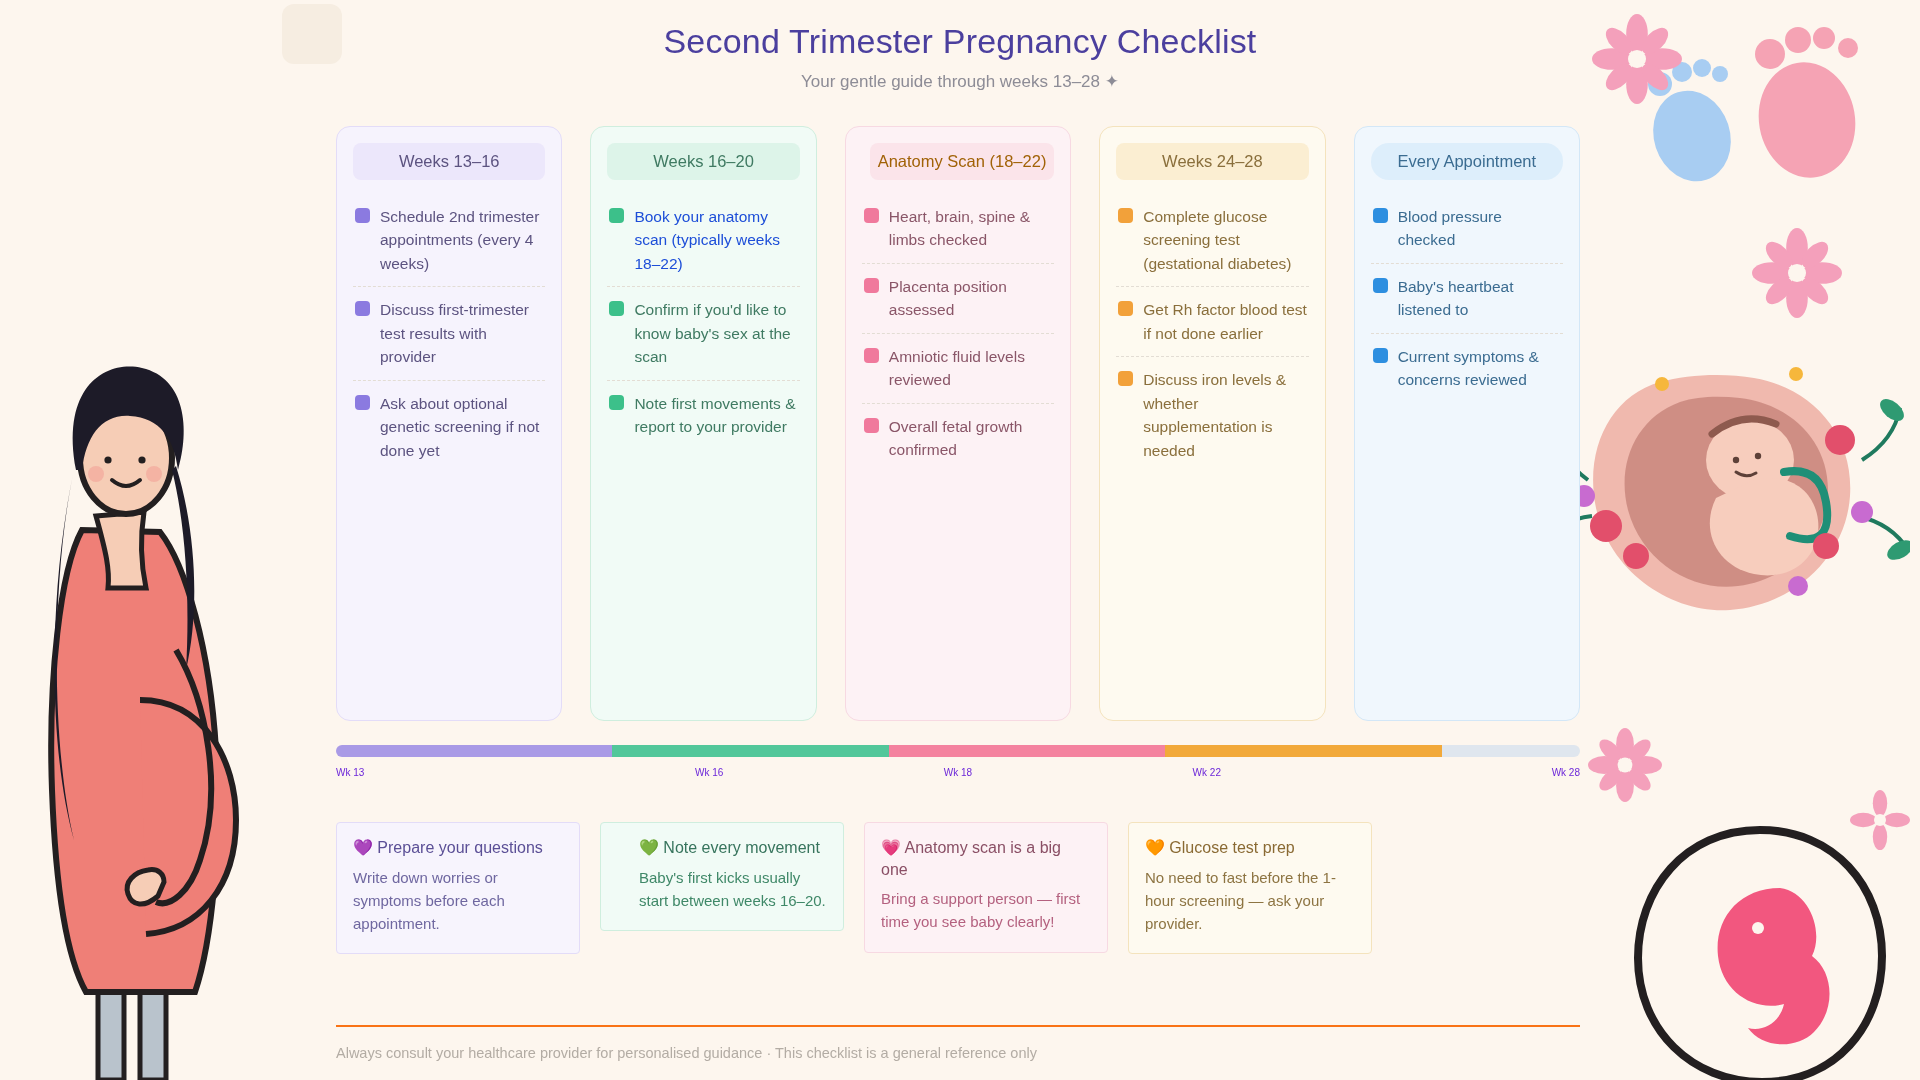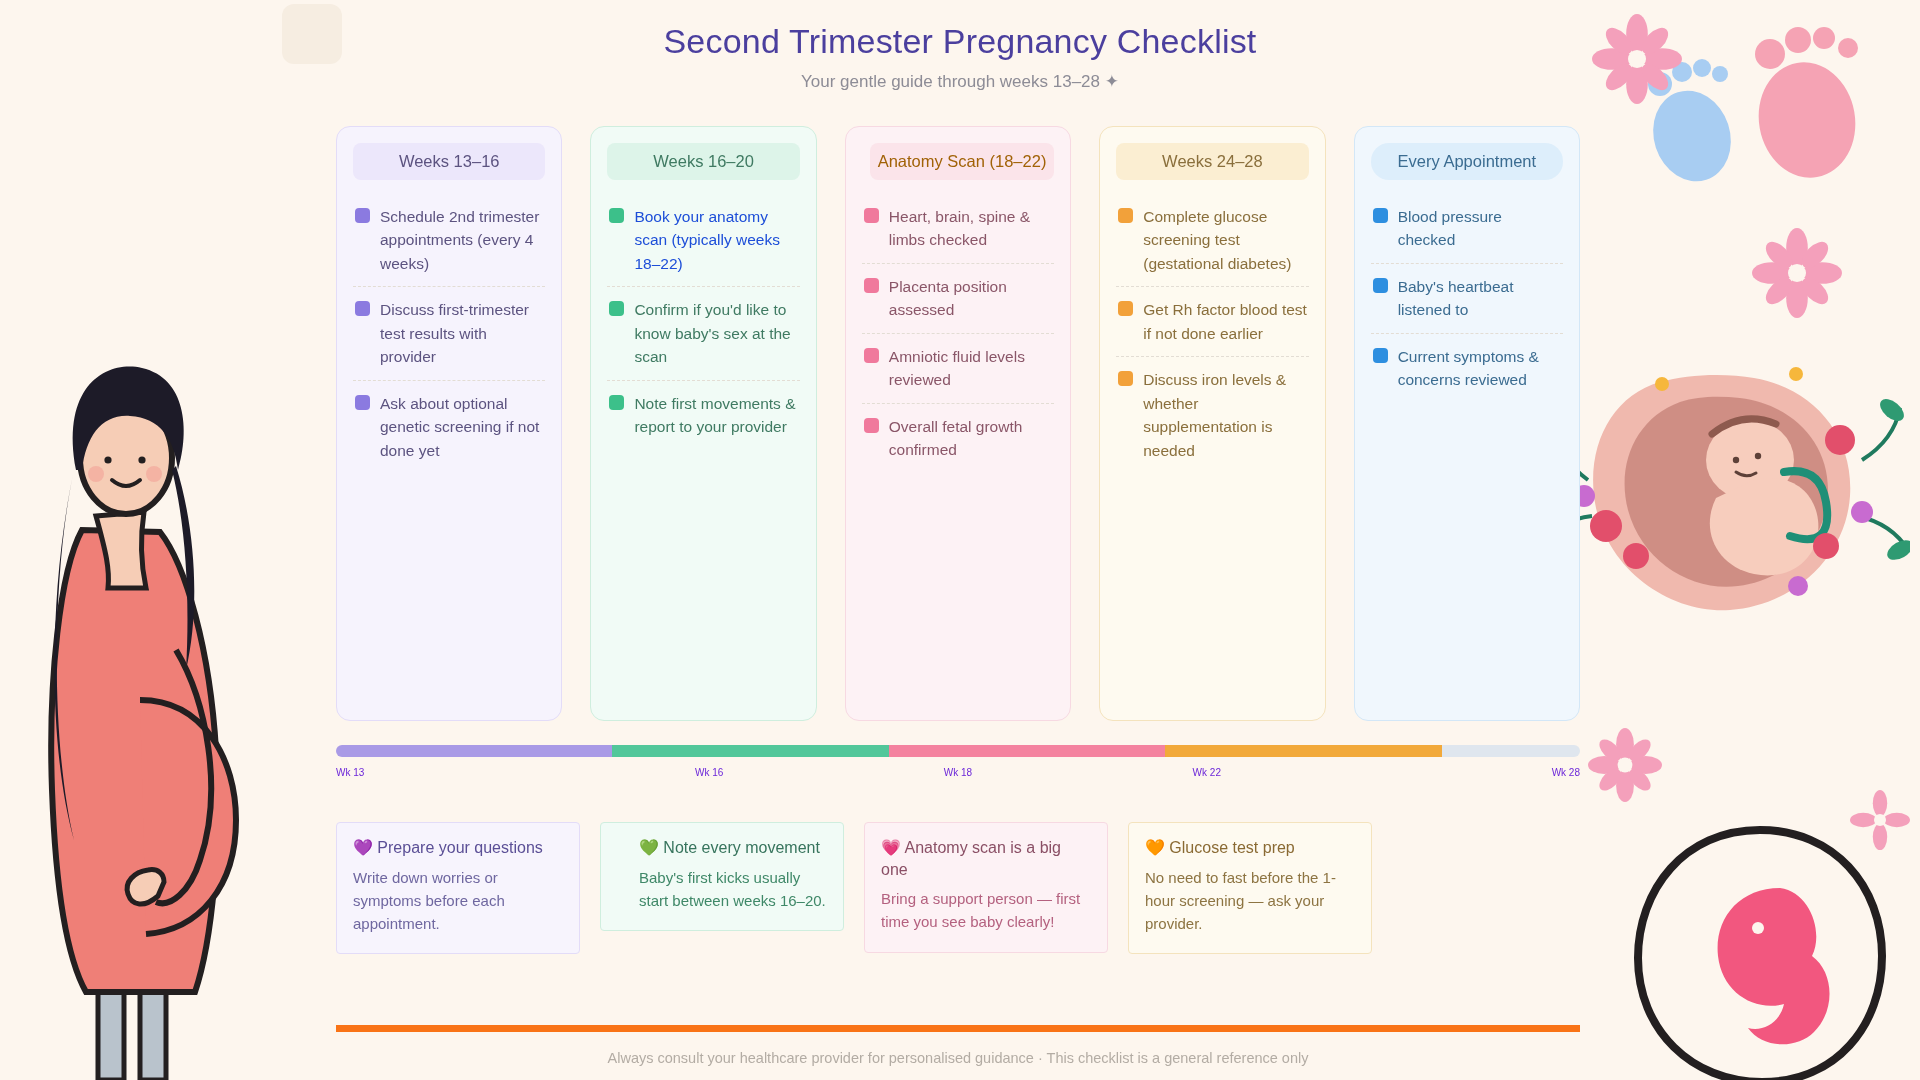--- a/index.html
+++ b/index.html
@@ -66,22 +66,22 @@
   .tip {
     width: 244px; border-radius: 4px; padding: 14px 16px 18px 16px;
     border: 1px solid transparent;
   }
   .tip-title { font-size: 16px; margin-bottom: 7px; line-height: 1.35; }
   .tip-body { font-size: 15px; line-height: 1.55; }
 
   
   .footer {
     position: absolute; top: 1025px; left: 336px; width: 1244px;
-    border-top: 7px solid #f97316; padding-top: 18px;
-    text-align: center; font-size: 14.5px; color: #b3aca4;
+    border-top: 2px solid #f97316; padding-top: 18px;
+    text-align: left; font-size: 14.5px; color: #b3aca4;
   }
 </style>
 </head>
 <body>
 
 <div class="page">
 
   <svg class="art mother" viewBox="0 0 300 760" xmlns="http://www.w3.org/2000/svg">
 
     <rect x="108" y="640" width="26" height="120" fill="#b9c3cc" stroke="#231f20" stroke-width="5"></rect>

